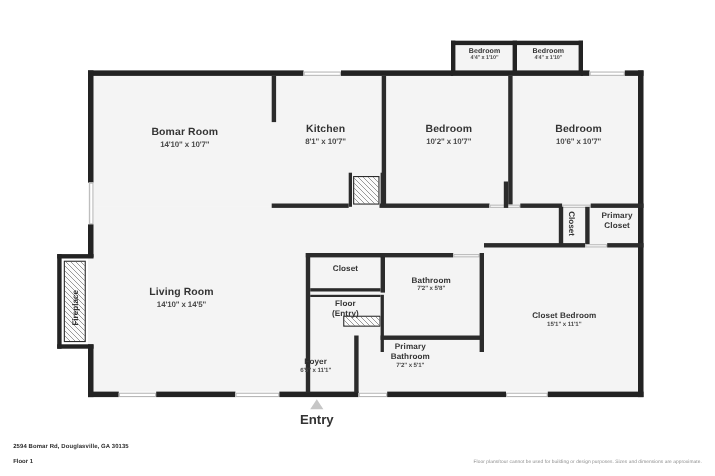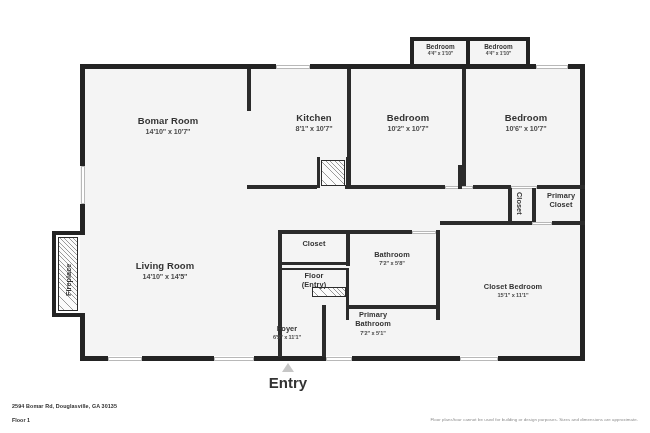--- a/index.html
+++ b/index.html
@@ -115,21 +115,21 @@
   #entry-marker .entry-glyph {
     display: block;
     margin: 0 auto 2px auto;
     width: 0; height: 0;
     border-left: 6px solid transparent;
     border-right: 6px solid transparent;
     border-bottom: 9px solid #c6c6c6;
   }
   #entry-marker .entry-text {
     display: block;
-    font-size: 15px;
+    font-size: 12px;
     font-weight: bold;
     color: #333333;
   }
 
   
   #footer {
     position: absolute;
     left: 0;
     top: 395px;
     width: 650px;
@@ -261,21 +261,21 @@
   <div class="opening" style="left:532px; top:221.5px; width:20px; height:3px;"></div>
   <div class="wall-thin" style="left:552px; top:221px; width:33px; height:4px;"></div>
 
   <div class="wall-thin" style="left:458px; top:165px; width:4px; height:24px;"></div>
 
   <div class="label" style="left:113px; top:116px; width:110px;">
     <span class="rname">Bomar Room</span>
     <span class="rdim">14'10" x 10'7"</span>
   </div>
 
-  <div class="label" style="left:272px; top:113px; width:84px;">
+  <div class="label" style="left:254px; top:113px; width:84px;">
     <span class="rname">Kitchen</span>
     <span class="rdim">8'1" x 10'7"</span>
   </div>
 
   <div class="label" style="left:360px; top:113px; width:96px;">
     <span class="rname">Bedroom</span>
     <span class="rdim">10'2" x 10'7"</span>
   </div>
 
   <div class="label" style="left:478px; top:113px; width:96px;">

